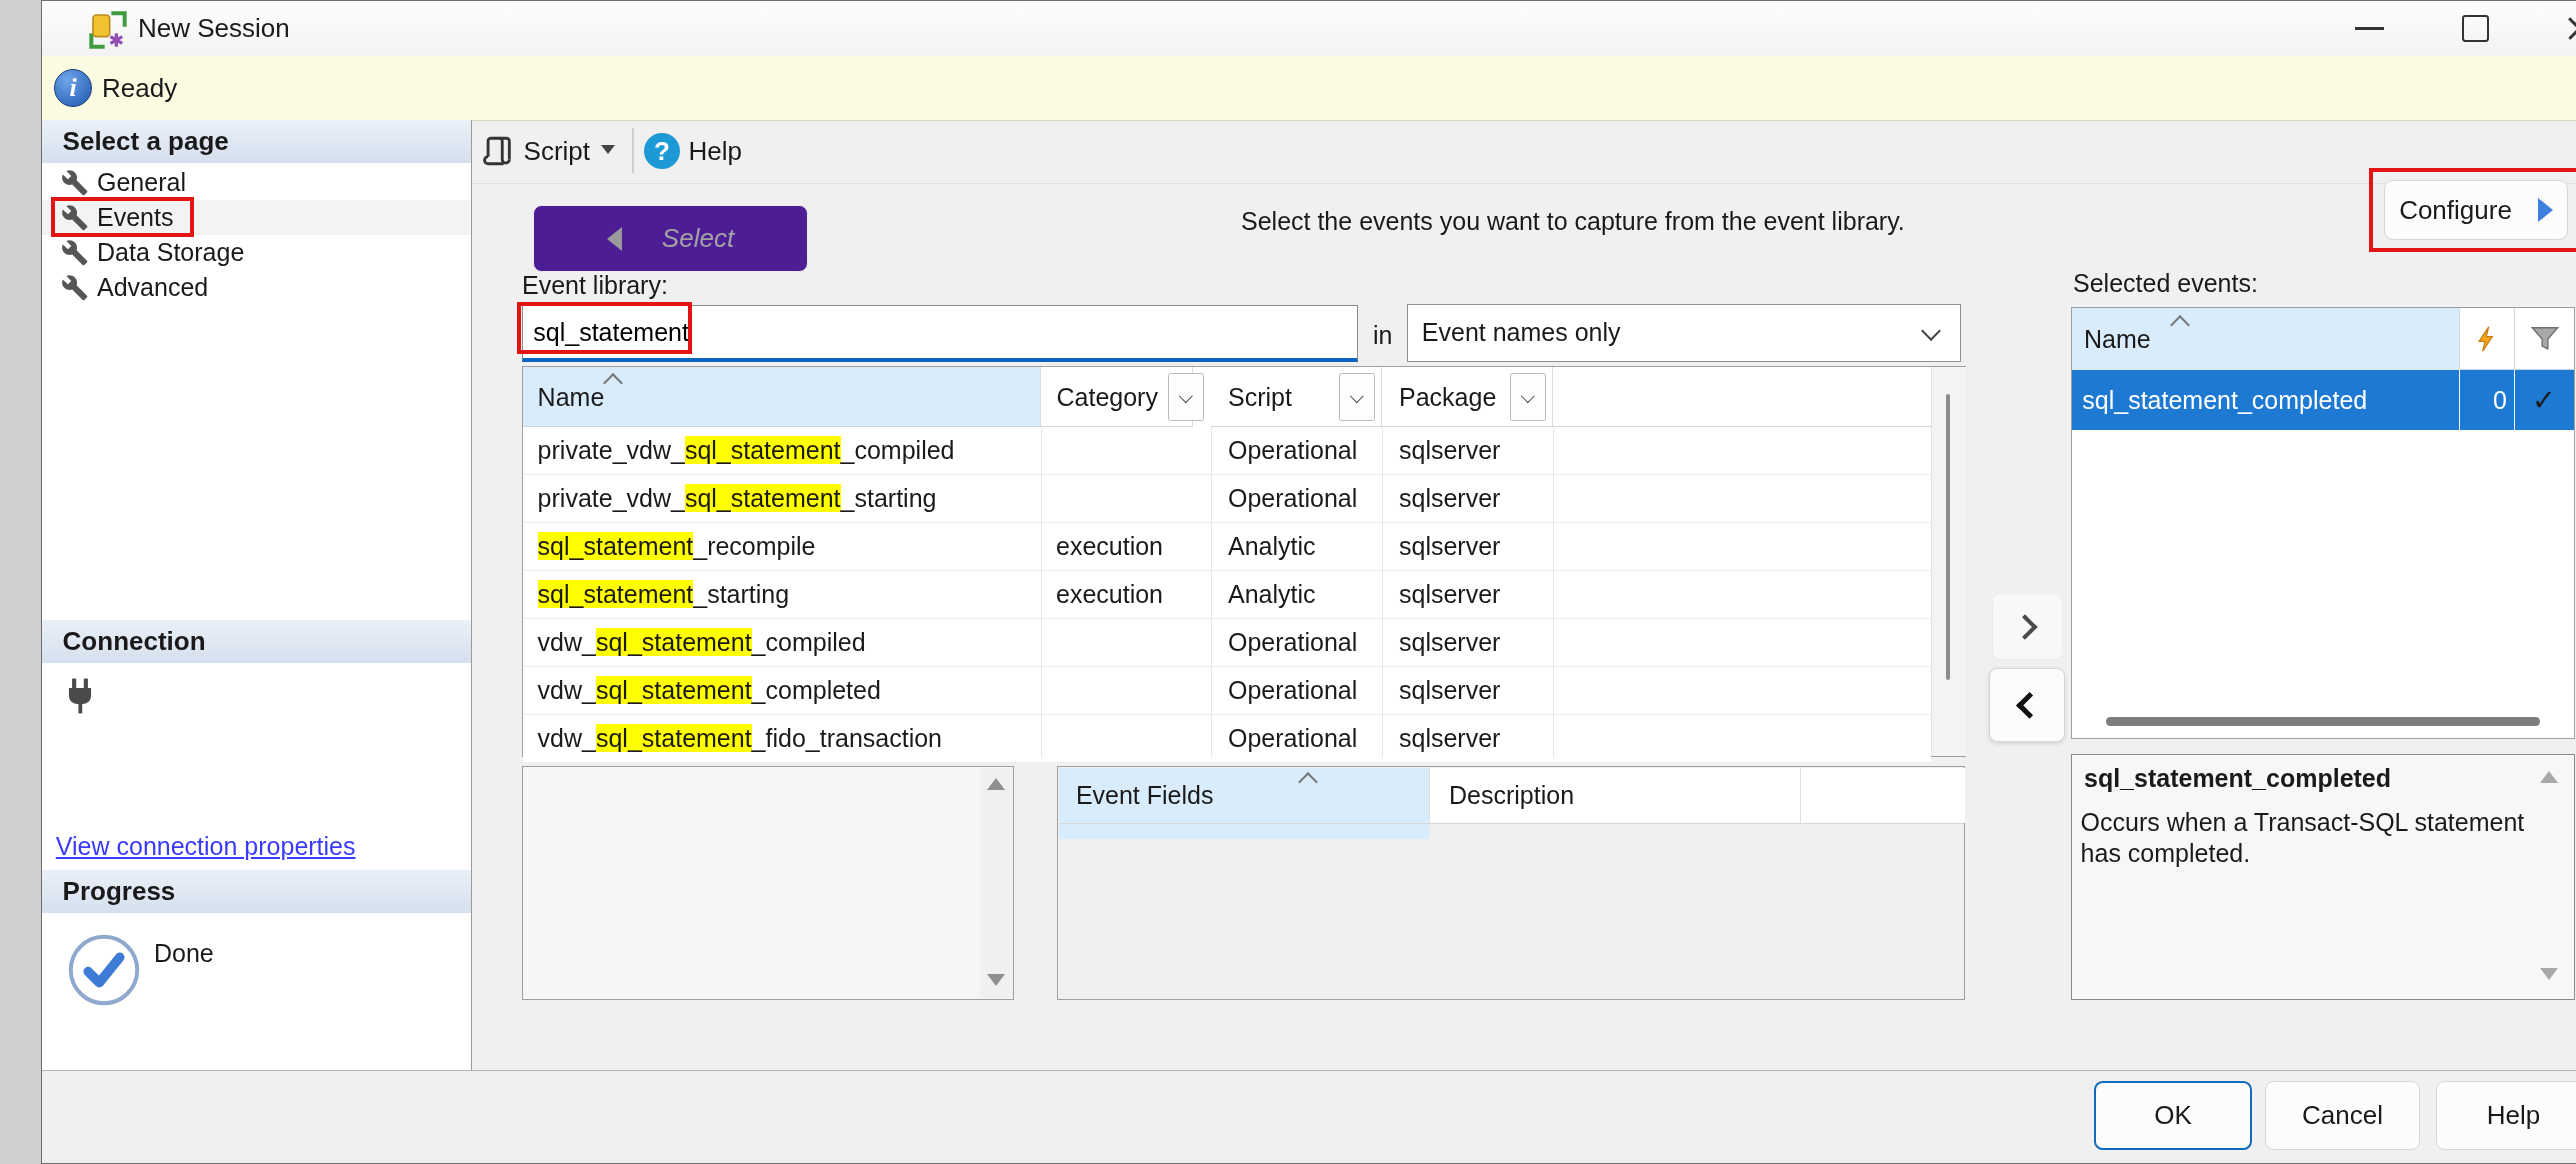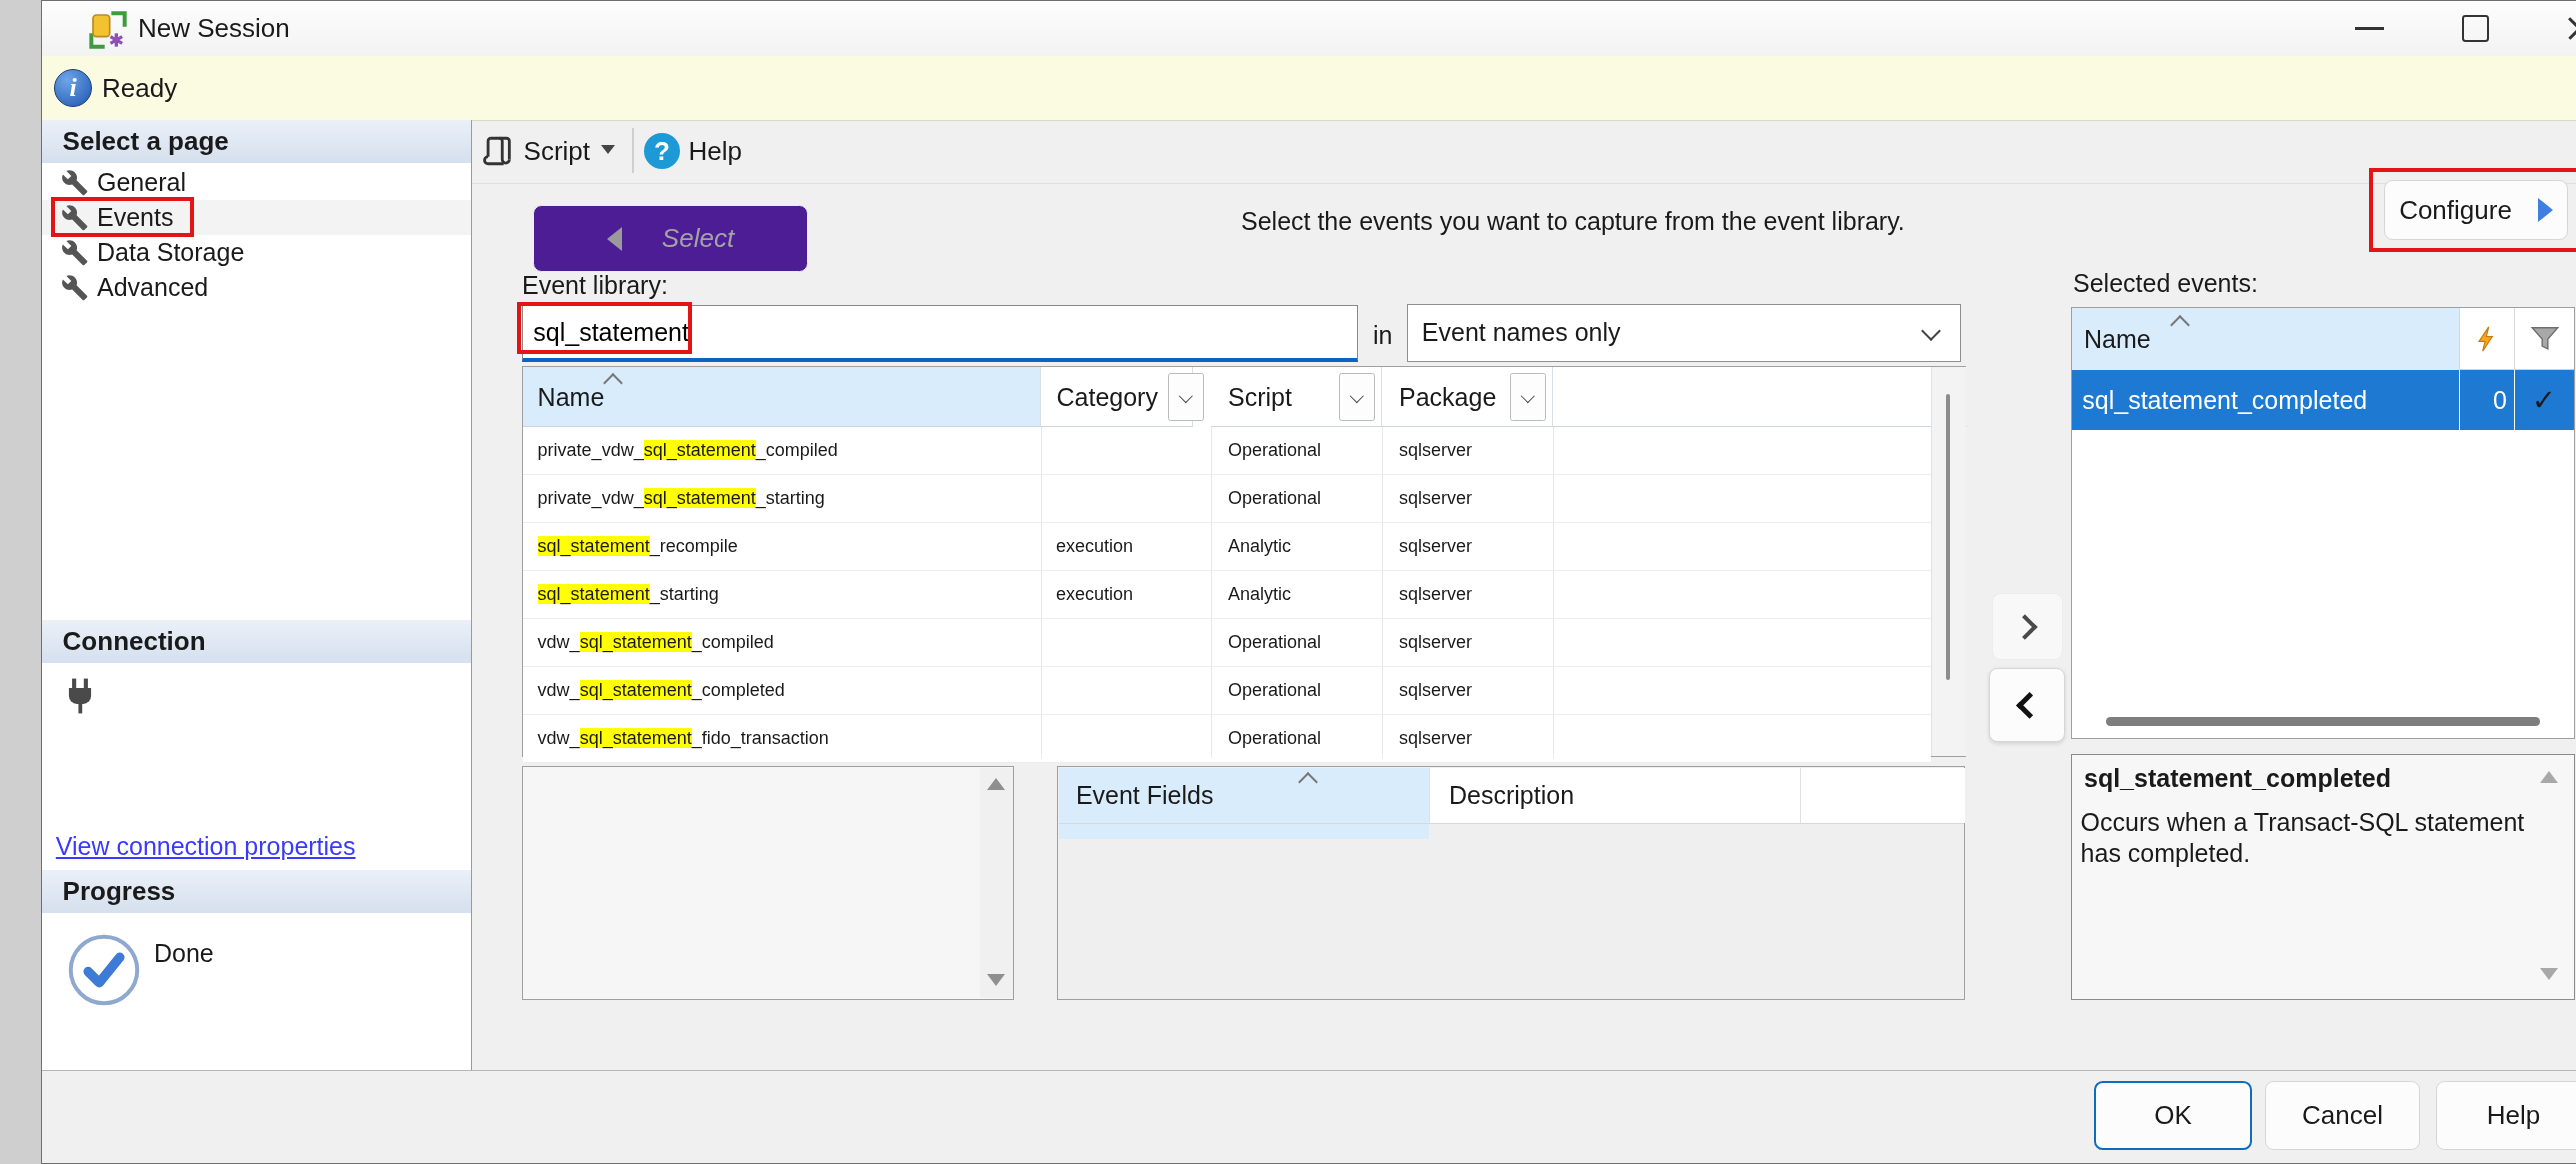--- a/index.html
+++ b/index.html
@@ -61,21 +61,21 @@
   .chev-up{width:12px;height:12px;border-right:2.6px solid #777;border-bottom:2.6px solid #777;transform:rotate(225deg);}
 
   
   .panel{background:#fff;border:0.9px solid #9f9f9f;box-sizing:border-box;}
   .hdr-blue{background:#d9ecfc;}
   .hdrcell{position:absolute;top:0;height:60px;line-height:60px;box-sizing:border-box;border-right:0.9px solid #d8dee5;border-bottom:0.9px solid #ccd5df;}
   .filterbtn{position:absolute;top:6px;width:36px;height:48px;background:#fdfdfd;border:1.7px solid #bbb;box-sizing:border-box;
     display:flex;align-items:center;justify-content:center;border-radius:2.6px;}
   .filterbtn .chev{width:8.6px;height:8.6px;border-width:1.7px;margin-top:-3.4px;}
   .etr{position:relative;height:47px;border-bottom:0.9px solid #ededed;background:#fff;}
-  .etr .c{position:absolute;top:0;height:47px;line-height:47px;font-size:18px;white-space:nowrap;}
+  .etr .c{position:absolute;top:0;height:47px;line-height:47px;font-size:25px;white-space:nowrap;}
   .hl{background:#ffff00;}
   .vline{position:absolute;width:0.9px;background:#e8e8e8;}
   .tri-up-s{width:0;height:0;border-left:9.5px solid transparent;border-right:9.5px solid transparent;border-bottom:12px solid #8f8f8f;}
   .tri-dn-s{width:0;height:0;border-left:9.5px solid transparent;border-right:9.5px solid transparent;border-top:12px solid #8f8f8f;}
 
   
   .selrow{position:absolute;left:0;top:62px;width:502px;height:60px;background:#1e79d2;color:#fff;}
   .grip-dots{width:29px;height:29px;
     background-image:radial-gradient(#9a9a9a 2.6px, transparent 3px);
     background-size:9.5px 9.5px;clip-path:polygon(100% 0,100% 100%,0 100%);}

